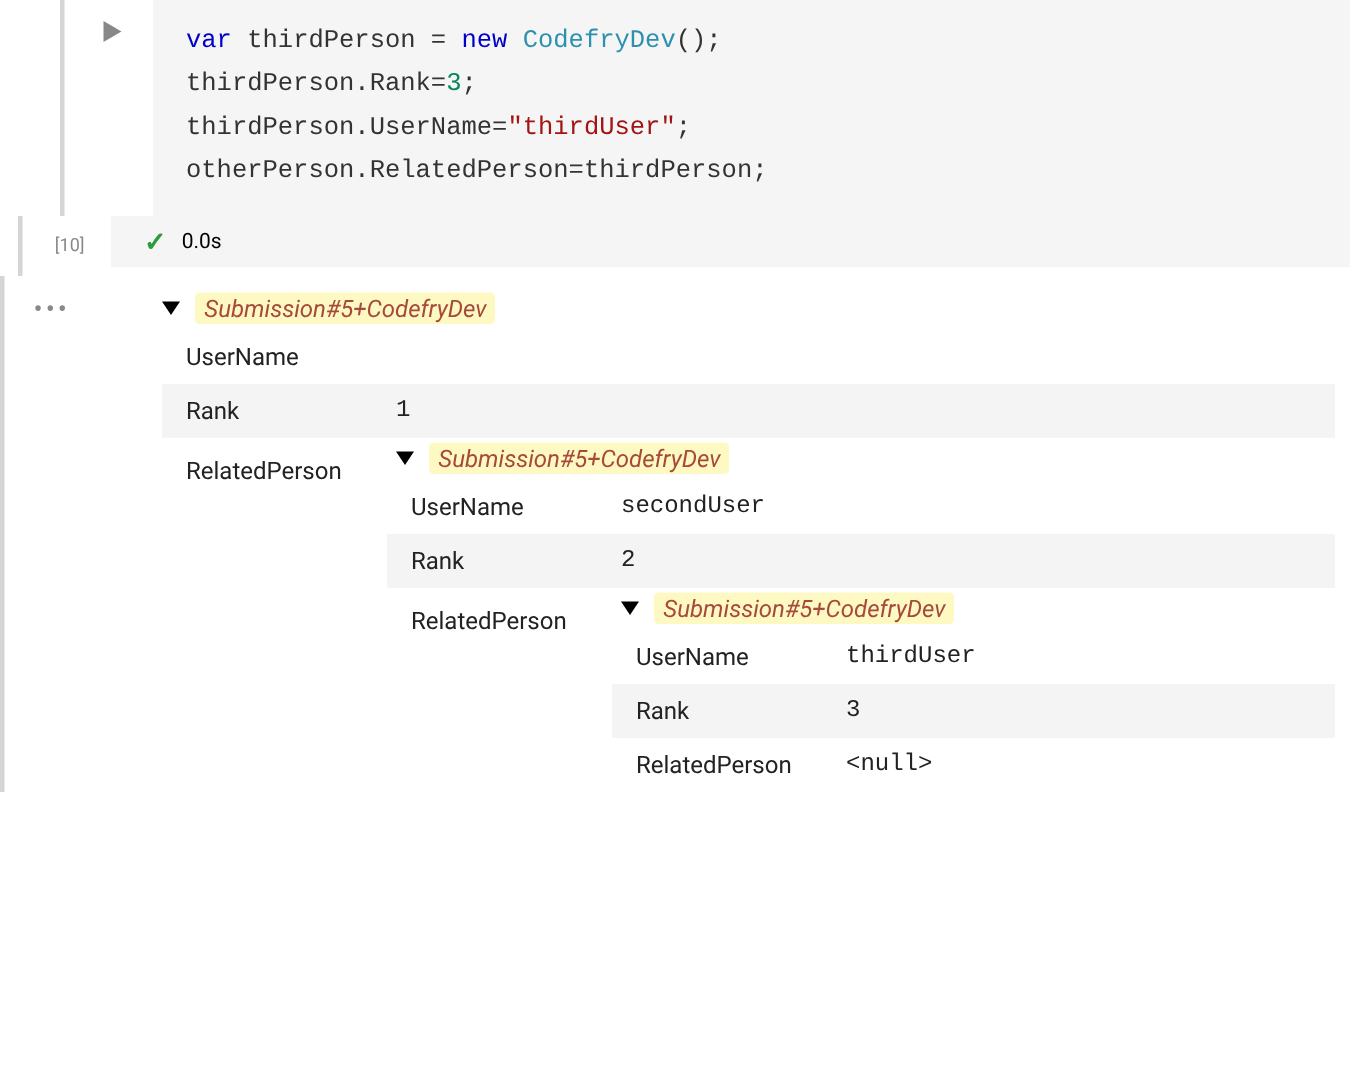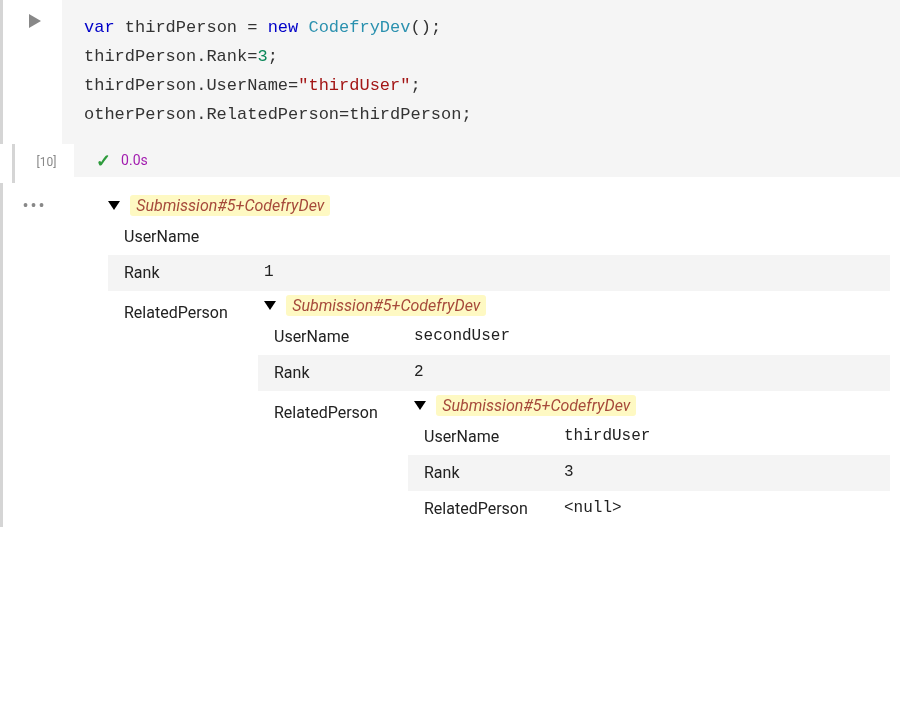--- a/index.html
+++ b/index.html
@@ -9,20 +9,21 @@
     font-size: 15.5px;
     background: #fff;
     color: #333;
     width: 900px;
   }
   .mono { font-family: "Consolas", "Menlo", "Courier New", monospace; }
   .cell {
     display: flex;
     border-left: 3px solid #d5d5d5;
     padding-left: 4px;
+    margin-left: 40px;
   }
   .gutter {
     width: 55px;
     flex-shrink: 0;
     padding-top: 12px;
     text-align: center;
     color: #888;
     font-size: 12px;
   }
   .run-icon {
@@ -52,21 +53,21 @@
     margin-left: 12px;
   }
   .result-row .gutter { padding-top: 4px; }
   .check {
     color: #2e9b3c;
     font-size: 18px;
     margin-right: 10px;
     font-weight: bold;
   }
   .timing {
-    color: #a21caf;
+    color: #000000;
     font-size: 14px;
   }
   .output-cell {
     display: flex;
     border-left: 3px solid #d5d5d5;
     padding-left: 4px;
     padding-top: 8px;
   }
   .out-gutter {
     width: 55px;

